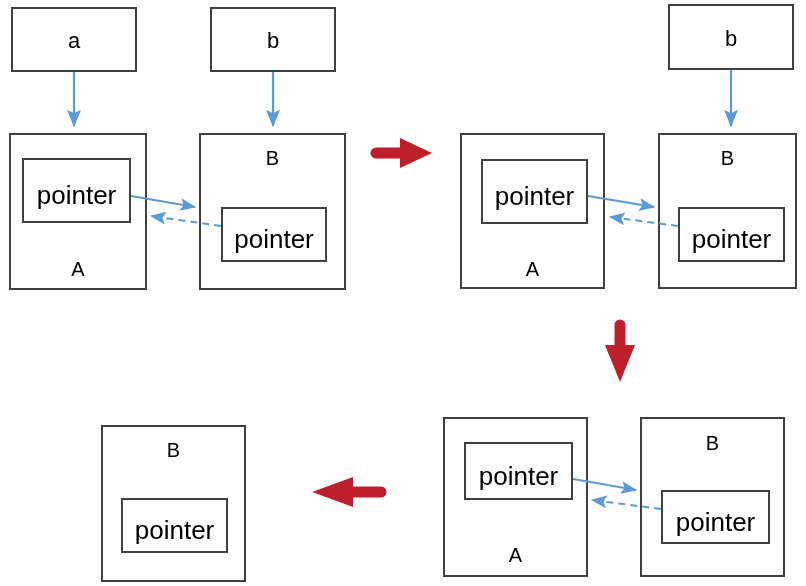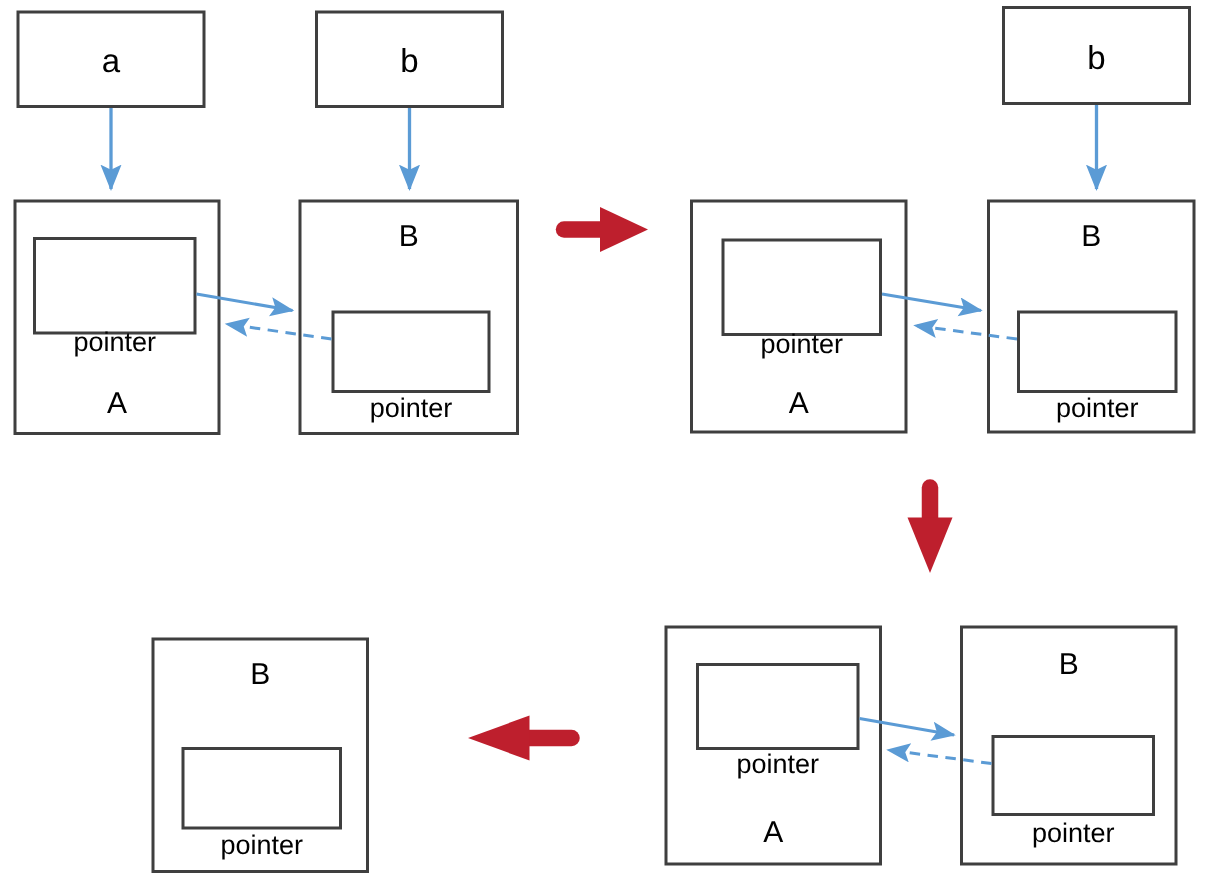--- a/index.html
+++ b/index.html
@@ -38,23 +38,22 @@
   }
   .label-var {
     font-size: 22px;
     line-height: 1;
   }
   .label-obj {
     font-size: 20px;
     line-height: 1;
   }
   .label-ptr {
-    font-size: 18px;
+    font-size: 26px;
     line-height: 1;
-    margin-top: 37px;
   }
   svg.overlay {
     position: absolute;
     left: 0;
     top: 0;
     width: 806px;
     height: 586px;
     pointer-events: none;
   }
 </style>

